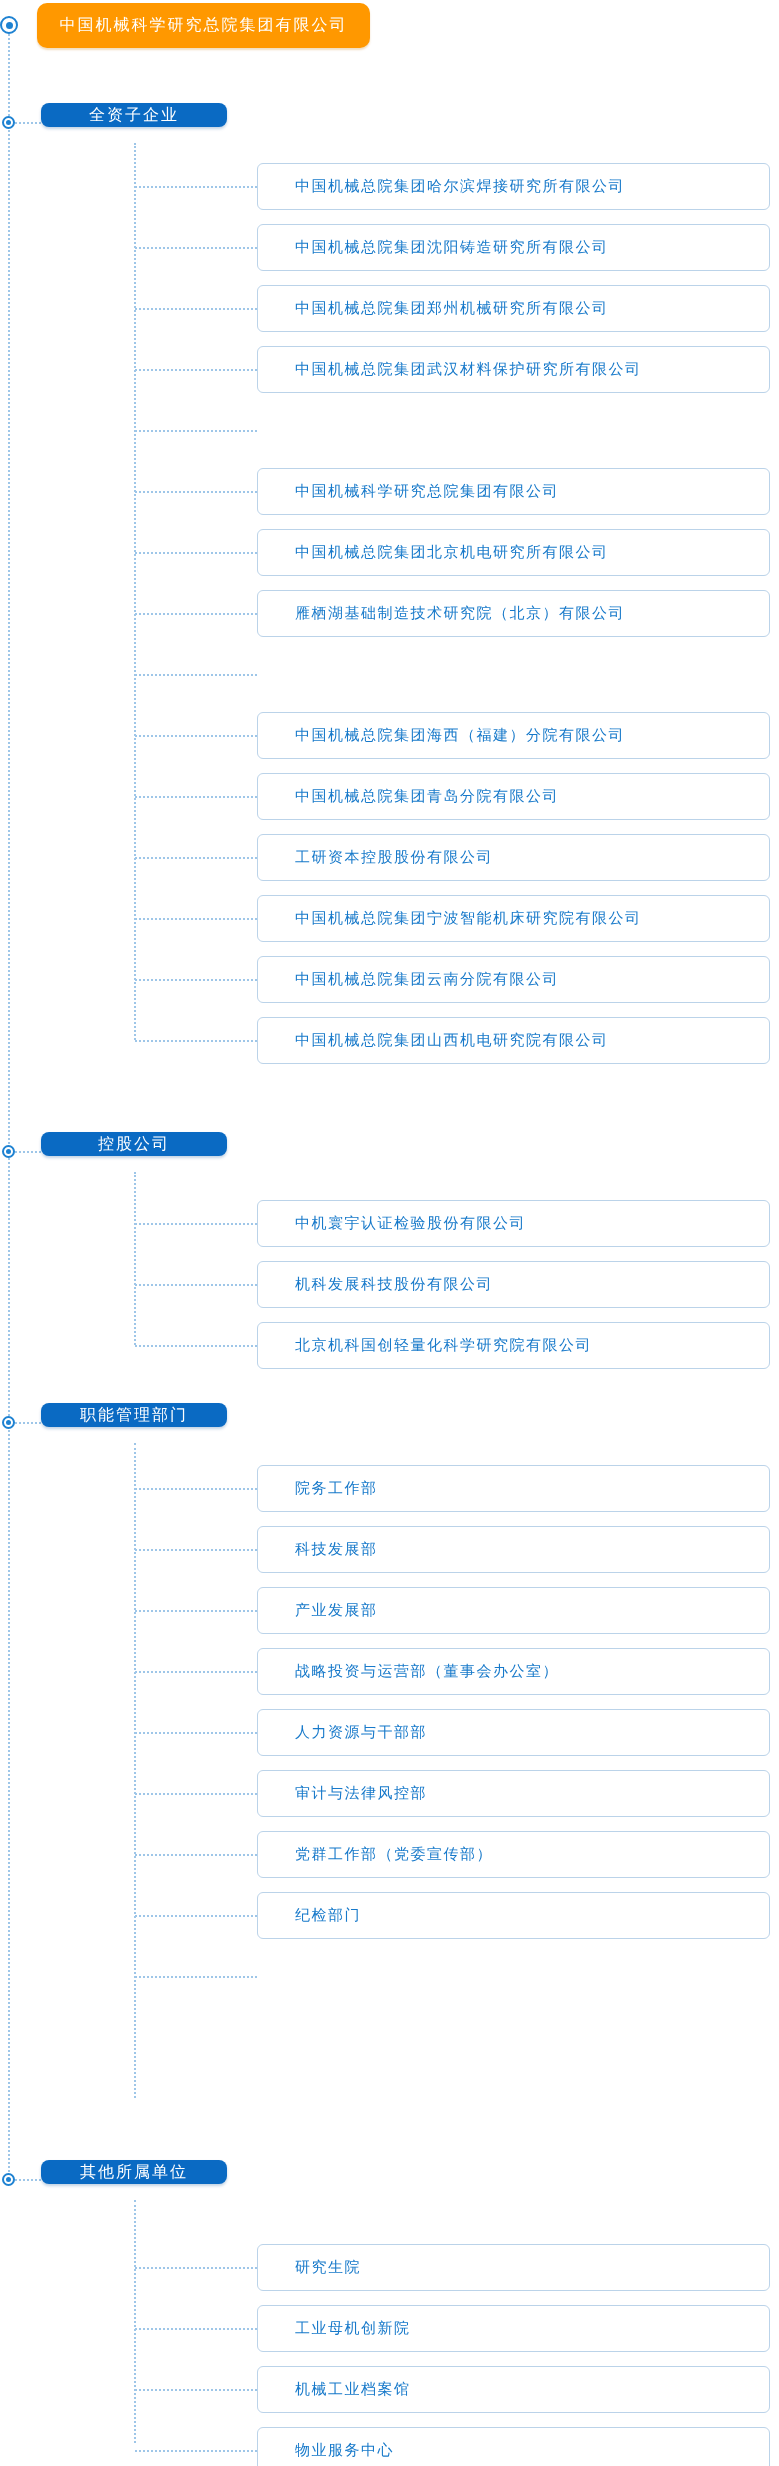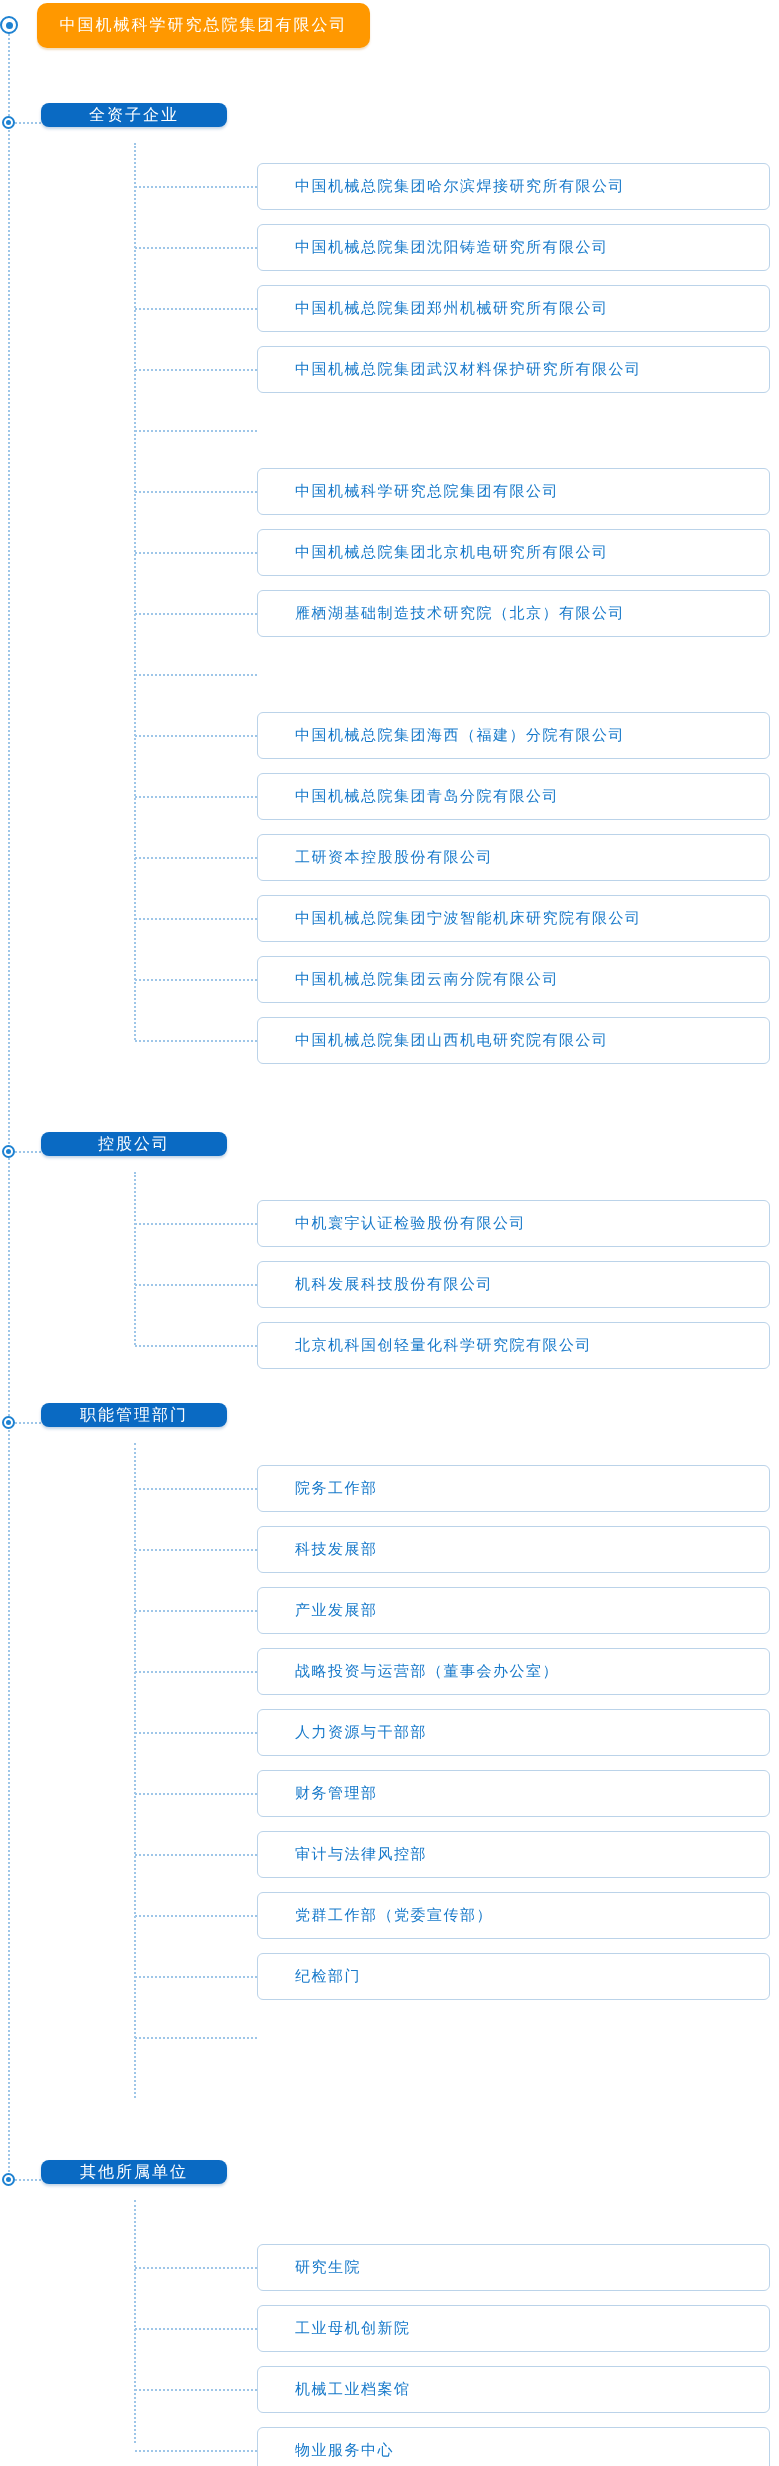--- a/index.html
+++ b/index.html
@@ -170,24 +170,20 @@
       <div class="row">
           <div class="link"></div>
           <div class="node">战略投资与运营部（董事会办公室）</div>
         </div>
       <div class="row">
           <div class="link"></div>
           <div class="node">人力资源与干部部</div>
         </div>
       <div class="row">
           <div class="link"></div>
-          <div class="node">财务管理部</div>
-        </div>
-      <div class="row">
-          <div class="link"></div>
           <div class="node">审计与法律风控部</div>
         </div>
       <div class="row">
           <div class="link"></div>
           <div class="node">党群工作部（党委宣传部）</div>
         </div>
       <div class="row">
           <div class="link"></div>
           <div class="node">纪检部门</div>
         </div>

